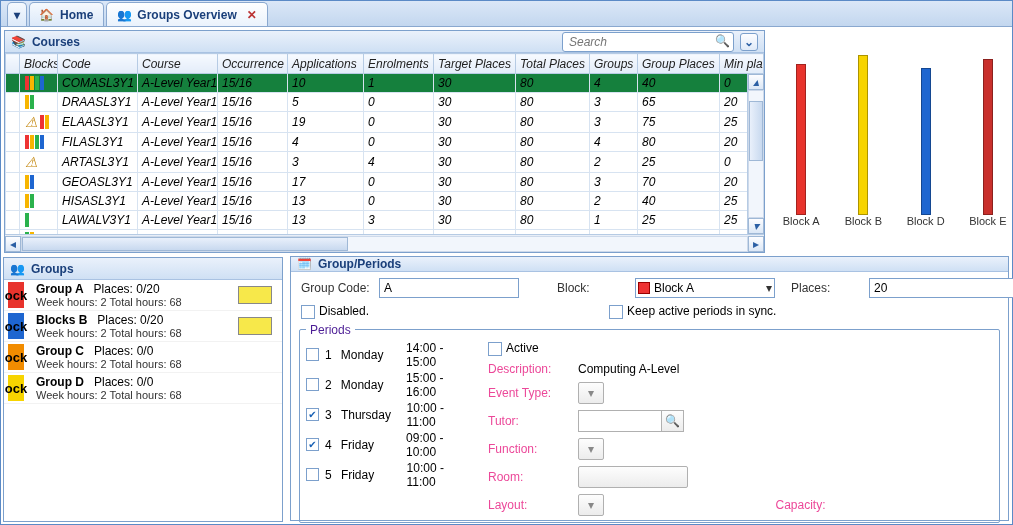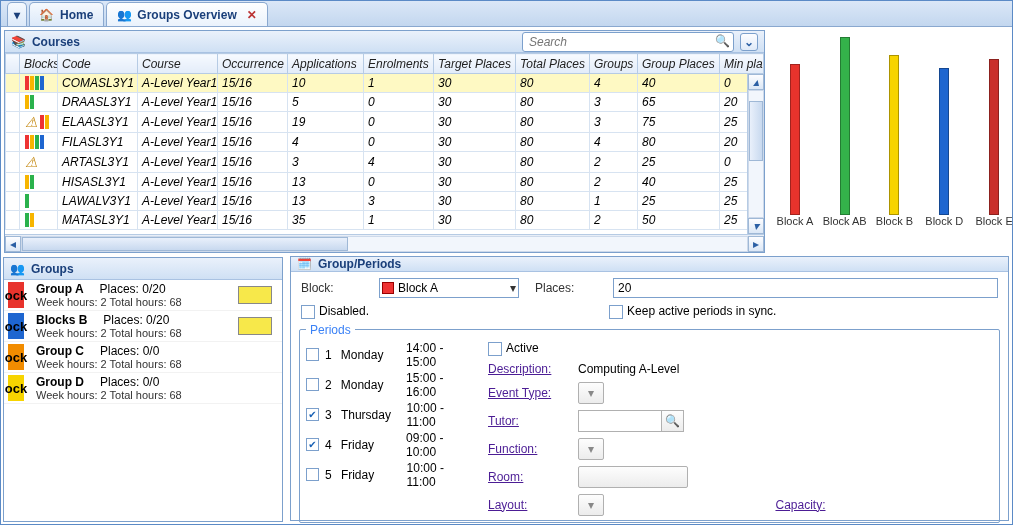--- a/index.html
+++ b/index.html
@@ -12,68 +12,68 @@
 .minitab { width: 20px; justify-content:center; padding:0; }
 
 .main { display: grid; grid-template-columns: 1fr 255px; grid-template-rows: 228px 1fr; height: calc(525px - 28px); }
 .courses-panel { grid-column: 1; grid-row: 1; border: 1px solid #7ca0cc; margin: 3px 2px 2px 3px; background: #fff; display:flex; flex-direction:column; }
 .chart-panel { grid-column: 2; grid-row: 1; padding: 4px 4px 0 4px; }
 .groups-panel { grid-column: 1; grid-row: 2; border: 1px solid #7ca0cc; margin: 2px; background:#fff; width: 280px; display:flex; flex-direction:column;}
 .periods-panel { position:absolute; left: 290px; top: 256px; right:4px; bottom:4px; border:1px solid #7ca0cc; background:#fff; display:flex; flex-direction:column;}
 
 .panel-header { height: 22px; background: linear-gradient(#eaf1fb,#cfe0f4); border-bottom:1px solid #a9c2e2; display:flex; align-items:center; padding:0 6px; gap:6px; color:#1a3f7a; font-weight:bold; position:relative;}
 .panel-header .sp { flex:1; }
-.search-wrap { position:relative; width:212px; }
+.search-wrap { position:relative; width:172px; }
 .search-wrap input { width:100%; height:20px; border:1px solid #7ca0cc; border-radius:3px; padding:0 22px 0 6px; font-style:italic; color:#666; }
 .search-wrap .sicon { position:absolute; right:4px; top:2px; color:#1a5fb4; }
 .expander { width:18px; height:18px; border:1px solid #7ca0cc; border-radius:3px; background:linear-gradient(#fdfdff,#dfeaf8); display:flex; align-items:center; justify-content:center; color:#2b5fa4; cursor:pointer;}
 
 .tbl-wrap { flex:1; overflow:hidden; position:relative;font-style:italic; }
 table { border-collapse: collapse; width: 100%; table-layout: fixed; }
 th { background: linear-gradient(#f7faff,#e2ecf9); border:1px solid #b6cbe4; padding:2px 4px; text-align:left; font-weight:normal; color:#222; height:20px; white-space:nowrap; overflow:hidden; }
 td { border:1px solid #d7e3f1; padding:1px 4px; height:18px; white-space:nowrap; overflow:hidden; }
-tr.sel td { background:#fef9c3; }
+tr.sel td { background:#15803d; }
 .blocks-cell { display:flex; gap:1px; padding:1px; align-items:center;}
 .blk { width:4px; height:14px; display:inline-block; }
 .warn { color:#c08000; font-size:14px; margin-right:1px;}
 .hscroll { height:18px; background:#e8eef7; border-top:1px solid #b6cbe4; position:relative; display:flex; align-items:center;}
 .hscroll .arrow { width:16px; height:16px; border:1px solid #9fb8d6; background:linear-gradient(#fdfdff,#dbe7f6); display:flex; align-items:center; justify-content:center; color:#2b5fa4; cursor:pointer;}
 .hscroll .track { flex:1; height:16px; background:#f2f6fc; border:1px solid #cdd9ea; position:relative;}
 .hscroll .thumb { position:absolute; left:0; top:0; height:14px; width:45%; background:linear-gradient(#e9f0fb,#c8d9ef); border:1px solid #9fb8d6;}
 .vscroll { position:absolute; right:0; top:21px; bottom:0; width:17px; background:#e8eef7; border-left:1px solid #b6cbe4; display:flex; flex-direction:column;}
 .vscroll .arrow{ height:16px; border:1px solid #9fb8d6; background:linear-gradient(#fdfdff,#dbe7f6); display:flex; align-items:center; justify-content:center; color:#2b5fa4; cursor:pointer;}
 .vscroll .vtrack{ flex:1; background:#f2f6fc; border:1px solid #cdd9ea; position:relative;}
 .vscroll .vthumb{ position:absolute; top:10px; left:0; right:0; height:60px; background:linear-gradient(90deg,#e9f0fb,#c8d9ef); border:1px solid #9fb8d6;}
 
 .chart { height: 200px; display:flex; align-items:flex-end; gap: 2px; padding: 6px 0 0 0; }
 .bar-wrap { flex:1; display:flex; flex-direction:column; align-items:center; }
 .bar { width:10px; border:1px solid rgba(0,0,0,.3); }
 .bar-label { font-size:11px; color:#333; height:16px; white-space:nowrap; }
 
 .groups-list { flex:1; overflow:auto; }
 .grp-item { display:grid; grid-template-columns:28px 1fr 40px; align-items:center; padding:2px 4px; border-bottom:1px solid #f2f2f2;}
 .grp-icon { width:16px; height:26px; display:flex; align-items:center; justify-content:center; font-weight:bold; color:#000; font-size:13px;}
-.grp-text .t1 { display:flex; gap:16px;}
+.grp-text .t1 { display:flex; gap:10px;}
 .grp-text .t1 b{ font-weight:bold;}
 .grp-text .t2 { color:#333; font-size:11px;}
 .grp-swatch { width:34px; height:18px; border:1px solid #888;}
 .form-row { display:flex; align-items:center; gap:6px; }
 .form-row label { min-width:72px; color:#333;}
 .form-row input[type=text]{ border:1px solid #7ca0cc; height:20px; padding:0 4px; flex:1;}
 .chk { width:14px; height:14px; border:1px solid #7ca0cc; background:#fff; display:inline-block; vertical-align:middle; margin-right:4px;}
 fieldset.periods { margin:0 8px 6px 8px; border:1px solid #7ca0cc; border-radius:2px; padding:4px 6px 6px 6px; }
-fieldset.periods legend { color:#3b82f6; padding:0 4px; }
+fieldset.periods legend { color:#4c1d95; padding:0 4px; }
 .periods-body { display:grid; grid-template-columns: 170px 1fr; gap: 0 12px;}
 .period-list { display:flex; flex-direction:column; gap:2px;}
 .period-row { display:flex; align-items:center; gap:6px; font-size:12px;}
 .period-row .cb { width:13px; height:13px; border:1px solid #7ca0cc; background:#fff; display:inline-flex; align-items:center; justify-content:center; font-size:10px; color:#1861b5;}
 .period-row .day{ width:60px;}
 .period-row .time{ }
 .detail { display:grid; grid-template-columns: 80px 1fr 80px 1fr; gap:6px 10px; align-items:center;}
-.detail label { color:#4c1d95;text-decoration:underline;}
+.detail label { color:#ec4899;}
 .pill { border:1px solid #b0b0b0; height:22px; width:110px; background:linear-gradient(#fdfdfd,#ececec); border-radius:2px;}
 .pill.small{ width:26px;}
 .combo { display:flex; }
 .combo input{ border:1px solid #b0b0b0; height:22px; width:84px; padding:0 4px;}
 .combo .btn{ width:22px; height:22px; border:1px solid #b0b0b0; border-left:none; background:linear-gradient(#fdfdfd,#ececec); display:flex; align-items:center; justify-content:center; color:#1a5fb4;}
 .block-sel { display:flex; align-items:center; border:1px solid #7ca0cc; height:20px; padding:0 2px; gap:4px; width:140px; background:#fff;}
 .block-sel .sq{ width:12px; height:12px; background:#e33; border:1px solid #900;}
 .block-sel .dd{ margin-left:auto; color:#333; cursor:pointer;}
 </style>
 </head>
@@ -239,20 +239,39 @@
               <td>80</td>
               <td>2</td>
               <td>25</td>
               <td>0</td>
             </tr>
             <tr>
               <td></td>
               <td>
                 <div class="blocks-cell">
                   <span class="blk" style="background: rgb(247, 181, 0);"></span>
+                  <span class="blk" style="background: rgb(30, 102, 208);"></span>
+                </div>
+              </td>
+              <td>GEOASL3Y1</td>
+              <td>A-Level Year1</td>
+              <td>15/16</td>
+              <td>17</td>
+              <td>0</td>
+              <td>30</td>
+              <td>80</td>
+              <td>3</td>
+              <td>70</td>
+              <td>20</td>
+            </tr>
+            <tr>
+              <td></td>
+              <td>
+                <div class="blocks-cell">
+                  <span class="blk" style="background: rgb(247, 181, 0);"></span>
                   <span class="blk" style="background: rgb(43, 178, 76);"></span>
                 </div>
               </td>
               <td>HISASL3Y1</td>
               <td>A-Level Year1</td>
               <td>15/16</td>
               <td>13</td>
               <td>0</td>
               <td>30</td>
               <td>80</td>
@@ -314,24 +333,20 @@
         </div>
       <div class="arrow">▸</div>
     </div>
   </div>
 
   <div class="chart-panel">
     <div class="chart" id="chart">
         <div class="bar-wrap">
           <div class="bar" style="height: 151.3px; background: rgb(232, 51, 44);"></div>
           <div class="bar-label">Block A</div>
-        </div>
-        <div class="bar-wrap">
-          <div class="bar" style="height: 178px; background: rgb(52, 178, 74);"></div>
-          <div class="bar-label">Block AB</div>
         </div>
         <div class="bar-wrap">
           <div class="bar" style="height: 160.2px; background: rgb(247, 212, 0);"></div>
           <div class="bar-label">Block B</div>
         </div>
         <div class="bar-wrap">
           <div class="bar" style="height: 146.85px; background: rgb(30, 102, 208);"></div>
           <div class="bar-label">Block D</div>
         </div>
         <div class="bar-wrap">
@@ -394,20 +409,24 @@
       </div>
   </div>
 </div>
 
 <div class="periods-panel">
   <div class="panel-header">
     <span style="color:#2a8f3a">🗓️</span>
     <span>Group/Periods</span>
   </div>
   <div style="display:flex; gap:16px; padding:6px 10px; align-items:center;">
+    <div class="form-row" style="flex:0 0 240px">
+      <label>Group Code:</label>
+      <input type="text" style="width: 140px; flex: 0 0 auto;" value="A">
+    </div>
     <div class="form-row">
       <label>Block:</label>
       <div class="block-sel">
         <span class="sq"></span>
         <span>Block A</span>
         <span class="dd">▾</span>
       </div>
     </div>
     <div class="form-row" style="flex:1">
       <label>Places:</label>

